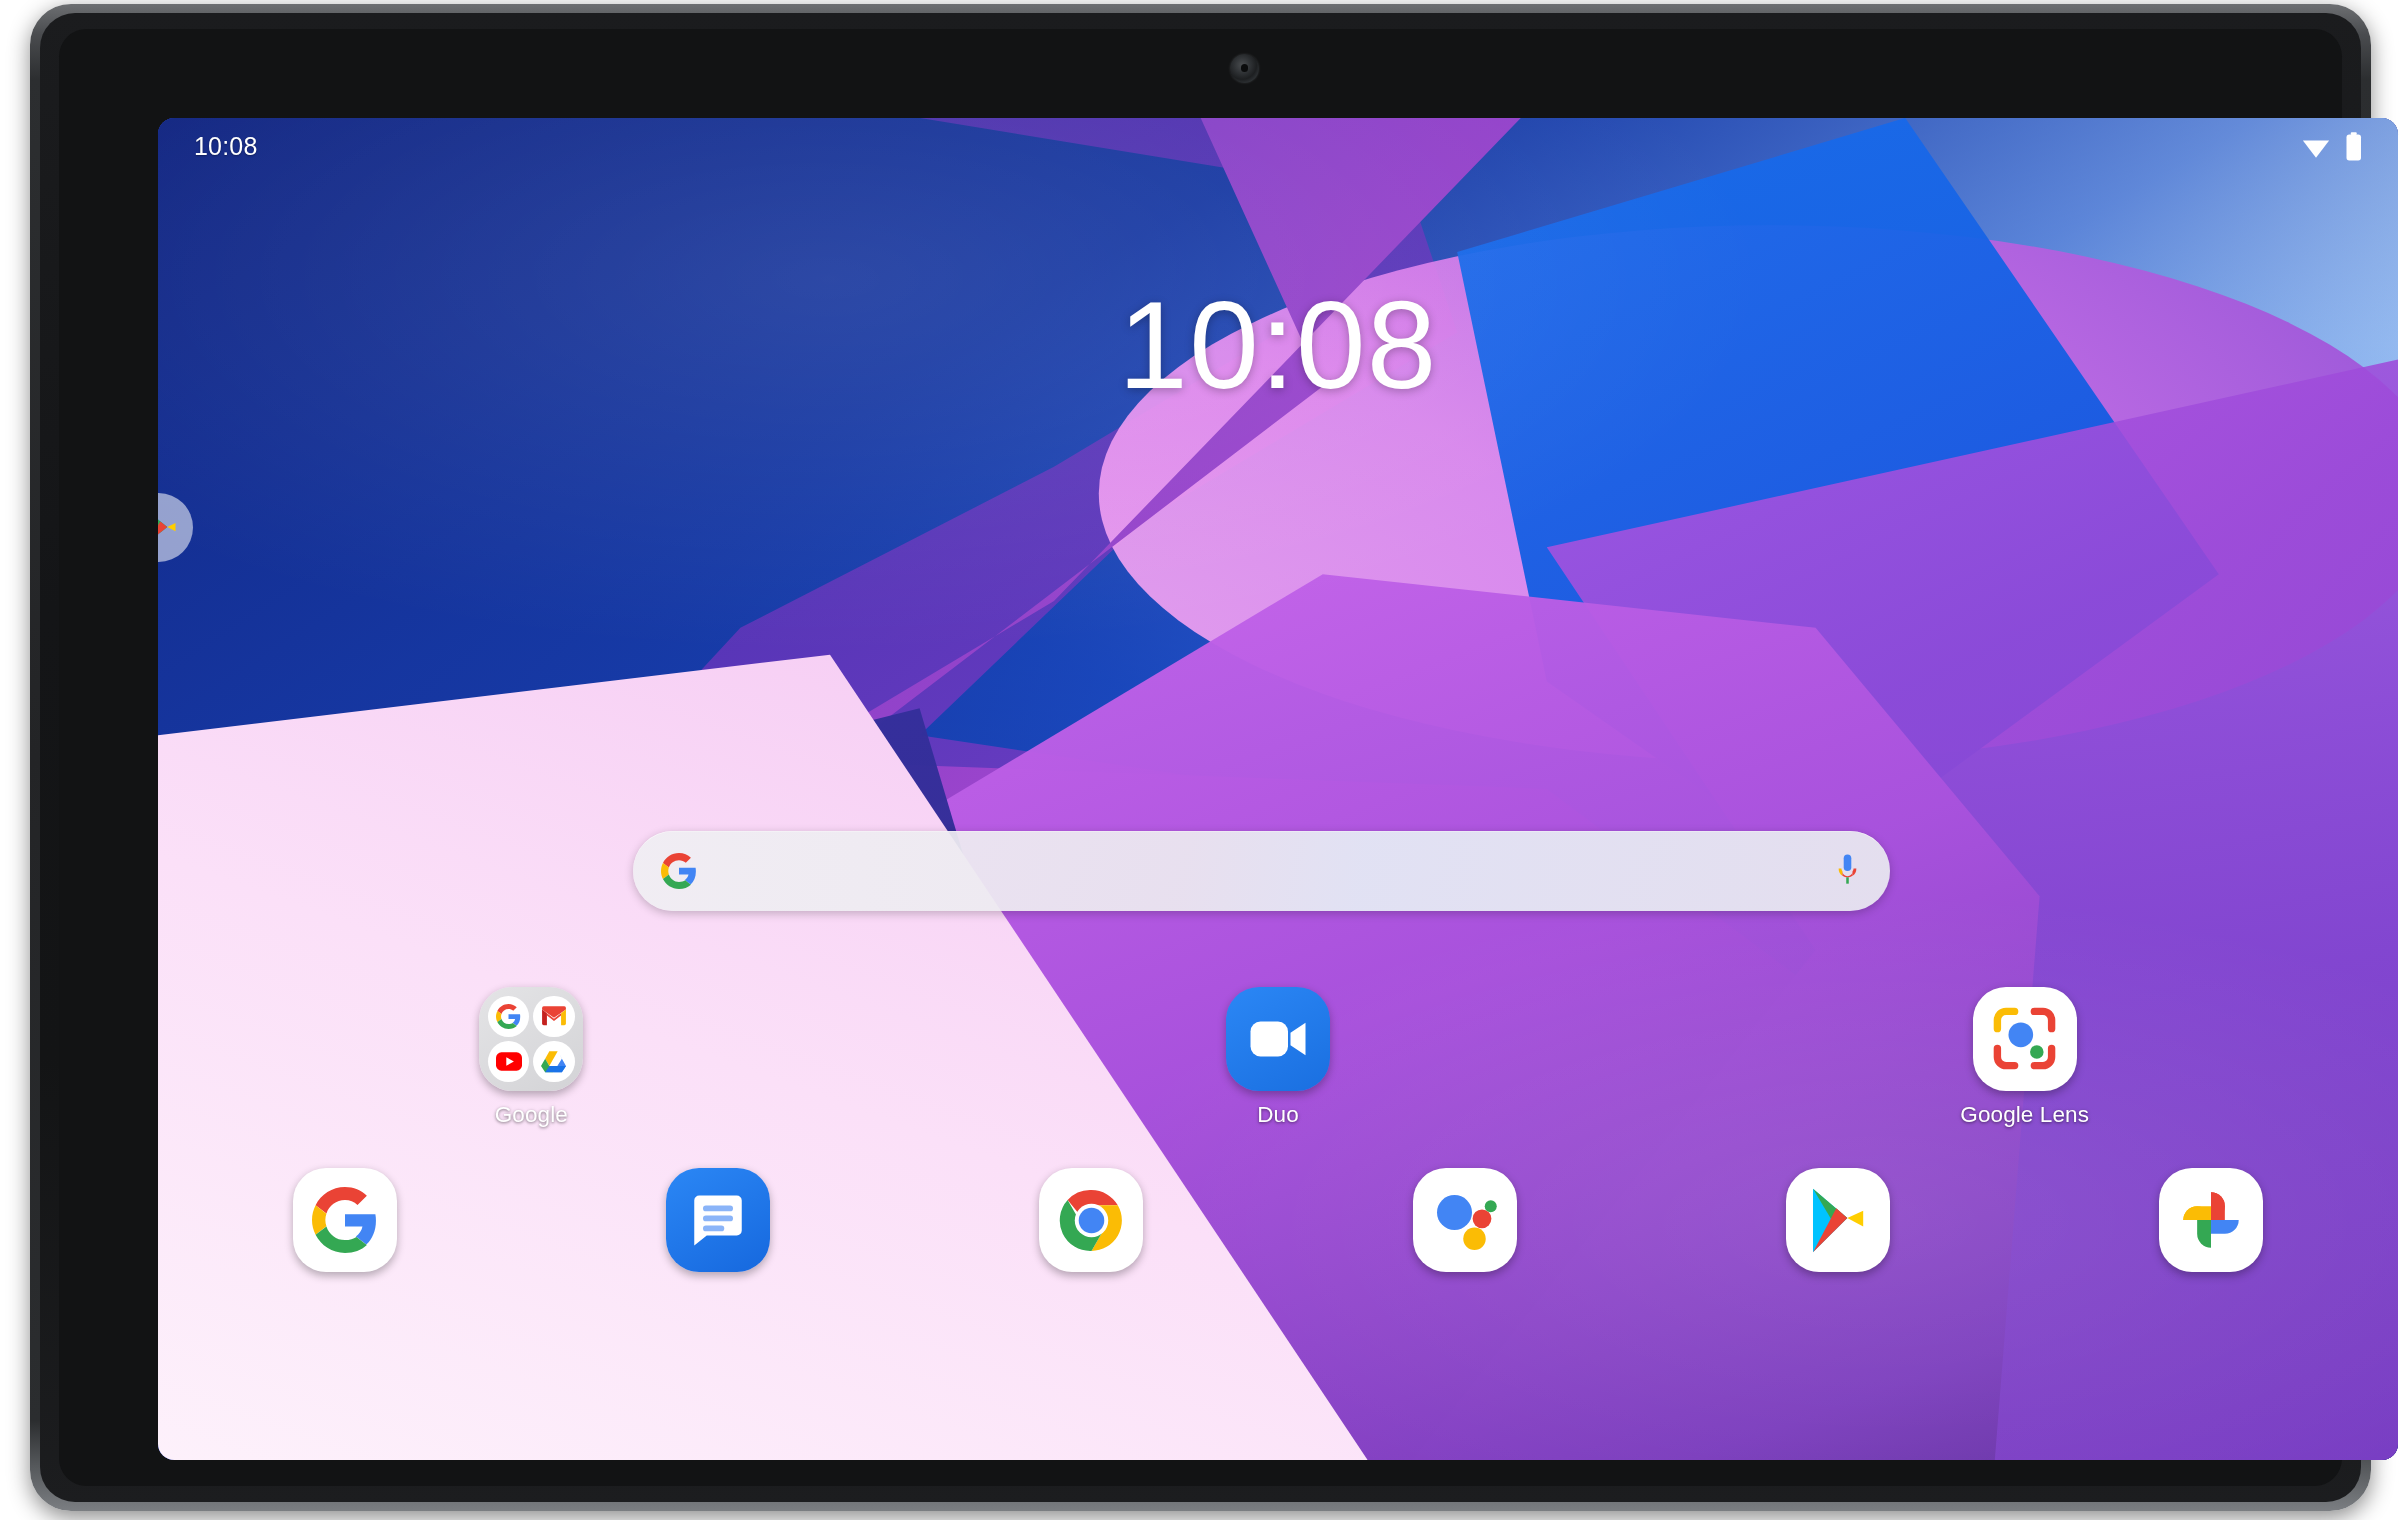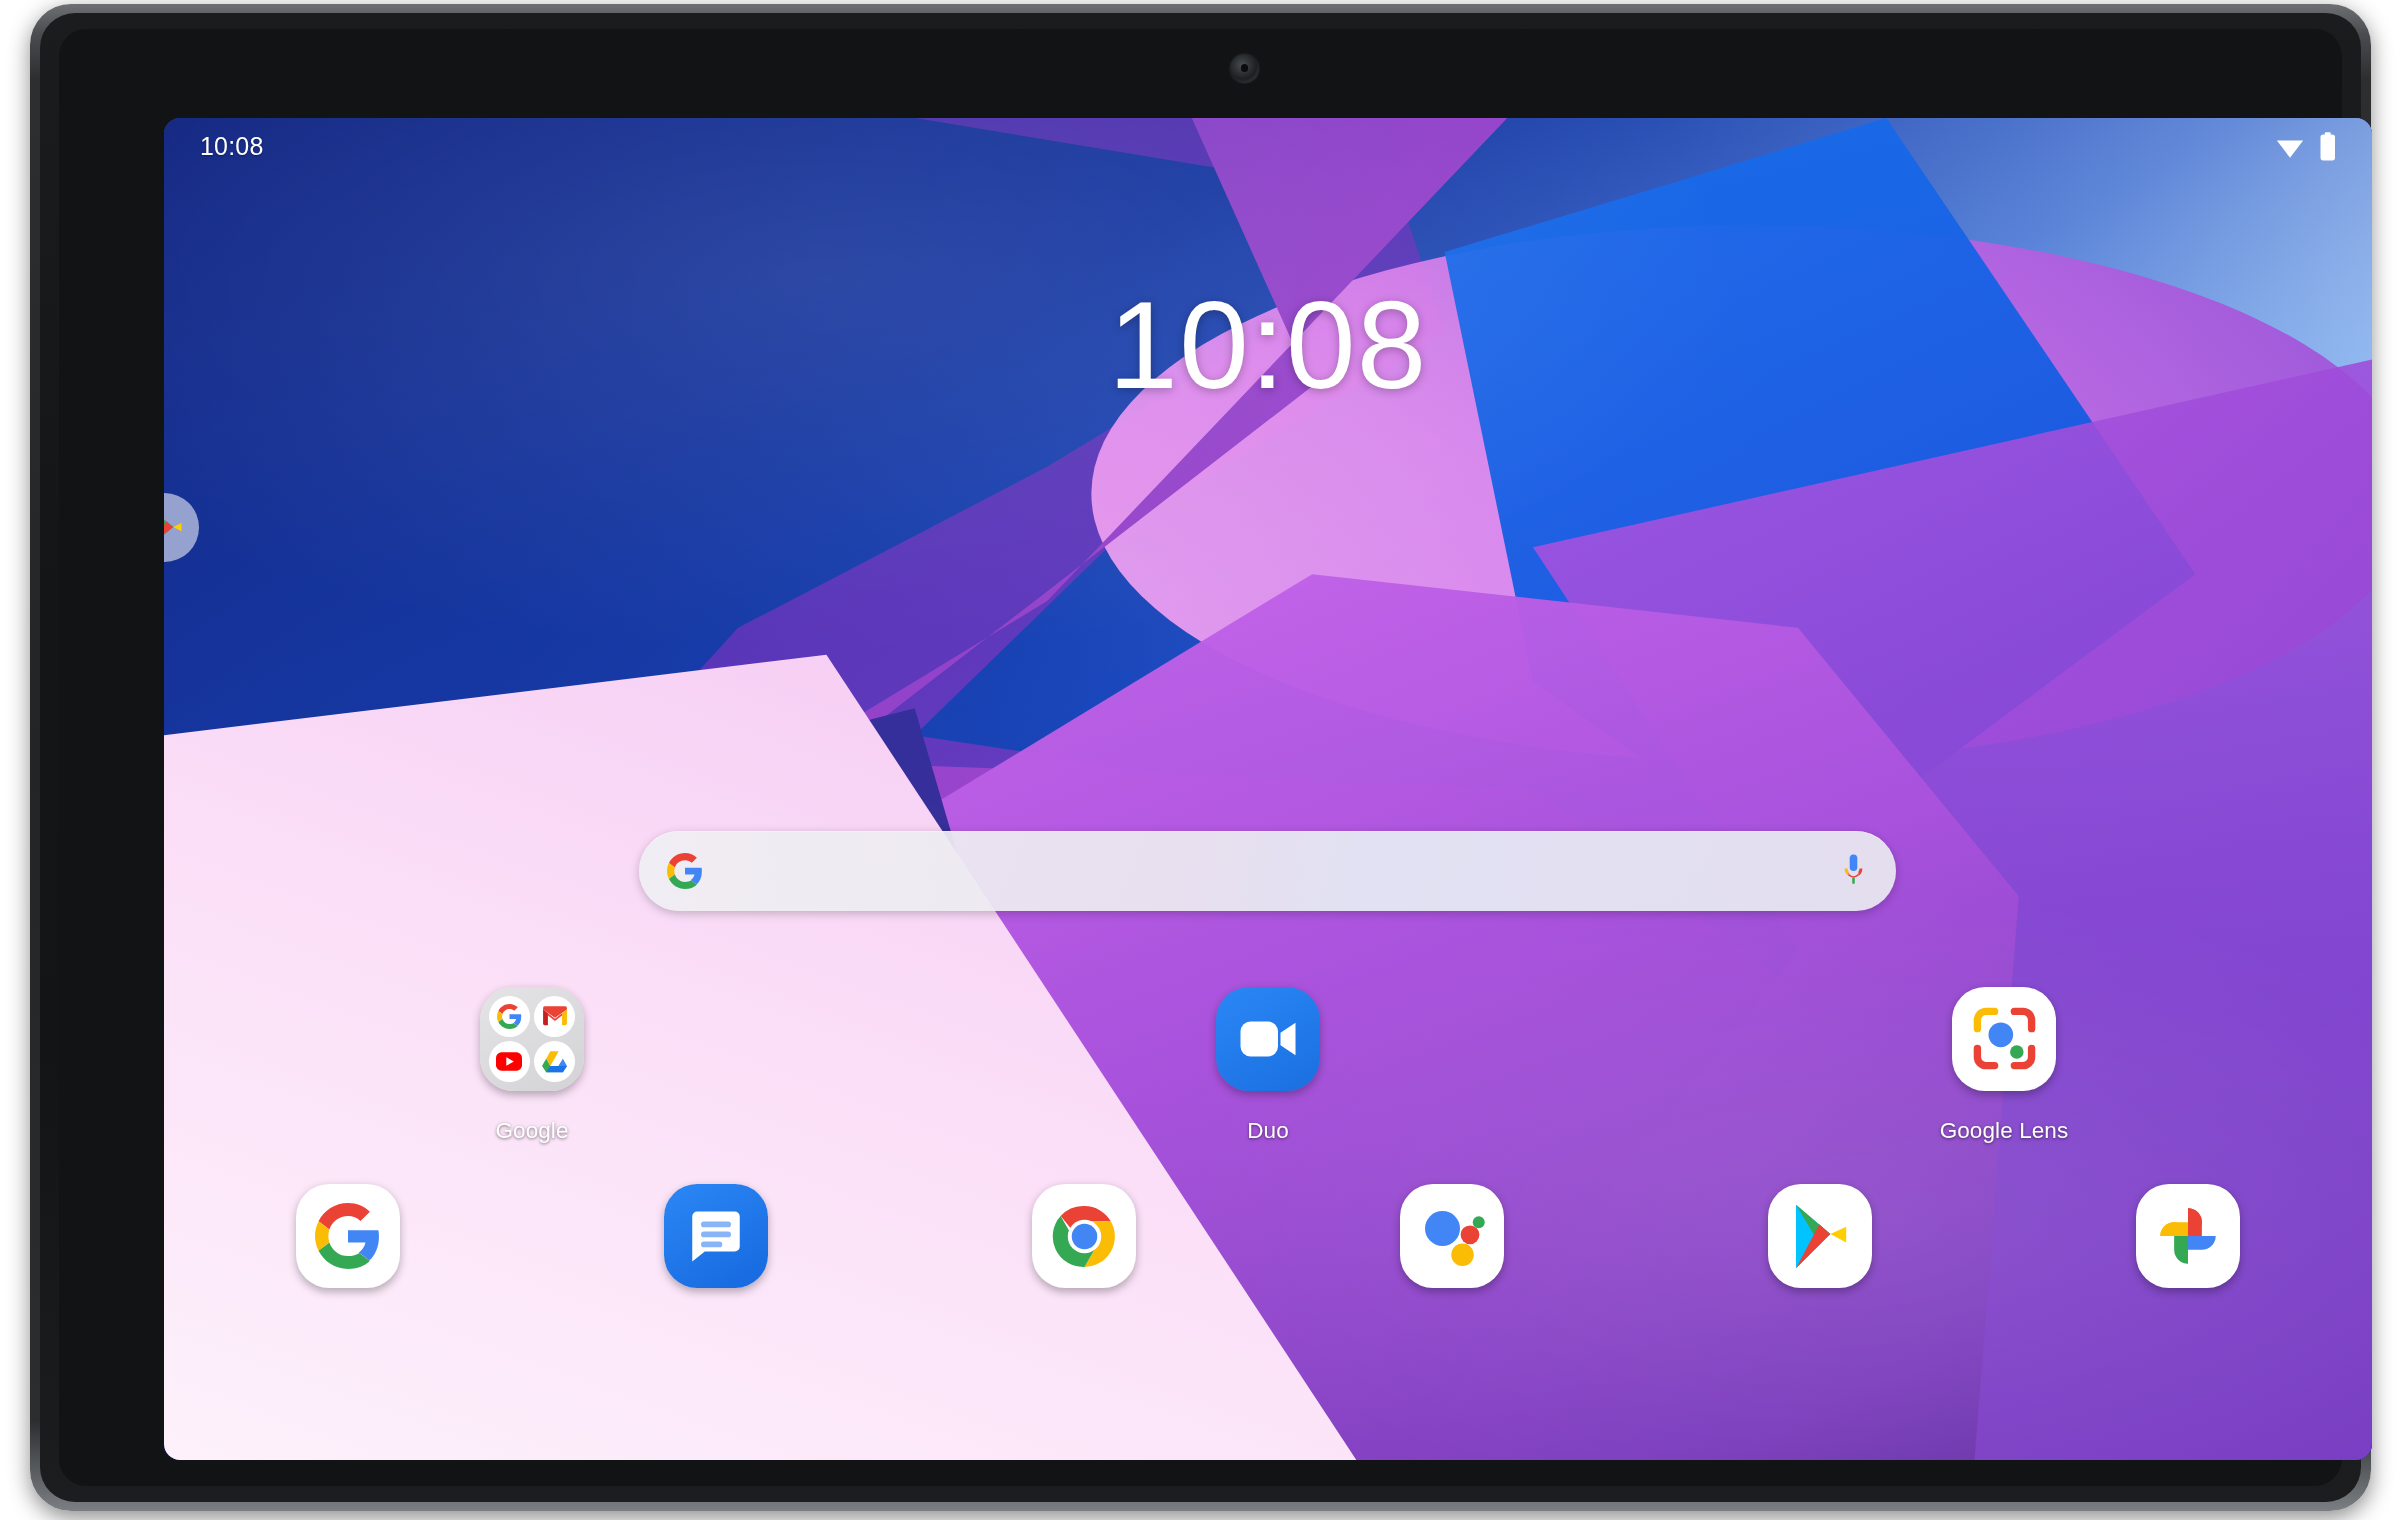--- a/index.html
+++ b/index.html
@@ -25,23 +25,24 @@
   #camera{
     position:absolute; left:1171px; top:25px; width:29px; height:29px;
     border-radius:50%;
     background:radial-gradient(circle at 42% 38%, #4a4d50 0%, #303336 32%, #1d1f21 58%, #303437 78%, #191a1c 100%);
     box-shadow:0 0 2.5px rgba(255,255,255,.12);
   }
   #camera::after{content:"";position:absolute;left:10.6px;top:10.6px;width:7.5px;height:7.5px;border-radius:50%;background:#0b0c0d;}
 
   
   #screen{
-    position:absolute; left:105px; top:89px; width:2208px; height:1342px;
+    position:absolute; left:99px; top:89px; width:2208px; height:1342px;
     border-radius:16.3px; overflow:hidden;
     background:#3b2a8a;
+    padding-left:32px;
   }
   .wp{position:absolute;inset:0;}
   
   .wp-base{
     background:
       radial-gradient(150% 120% at 100% 0%, #cfe8fb 0%, #a9cdf8 14%, #7ba8f2 26%, #4c7ae3 38%, #1f4fc4 52%, #1b3ea8 62%, #23308f 74%, #2a2e84 100%),
       linear-gradient(135deg,#16338f 0%, #1b46b8 40%, #2e2f8f 100%);
   }
   
   .wp-navy{
@@ -130,21 +131,21 @@
     background:linear-gradient(100deg, rgba(240,238,243,.94) 0%, rgba(236,234,240,.93) 44%, rgba(229,236,245,.93) 58%, rgba(233,233,240,.93) 100%);
     box-shadow:0 2.5px 10px rgba(0,0,0,.22), inset 0 0.6px 0 rgba(255,255,255,.6);
     display:flex;align-items:center;justify-content:space-between;
     padding:0 27.5px; box-sizing:border-box;
   }
   #search-input-field{flex:1;height:100%;background:transparent;border:none;outline:none;font-size:25px;color:#5f6368;padding:0 17.5px;}
 
   
   #apps{position:absolute;left:0;right:0;top:869px;z-index:5;}
   .approw{display:flex;}
-  .appcell{flex:1;display:flex;flex-direction:column;align-items:center;gap:16px;}
+  .appcell{flex:1;display:flex;flex-direction:column;align-items:center;}
   .appicon{
     width:104px;height:104px;border-radius:33px;position:relative;overflow:hidden;
     box-shadow:0 3.1px 8.8px rgba(0,0,0,.28);
   }
   .applabel{
     margin-top:11.3px;color:#fff;font-size:22.5px;letter-spacing:0.1px;white-space:nowrap;
     text-shadow:0 1.3px 3.1px rgba(0,0,0,.55);
   }
   .row2{margin-top:40px;}
 

